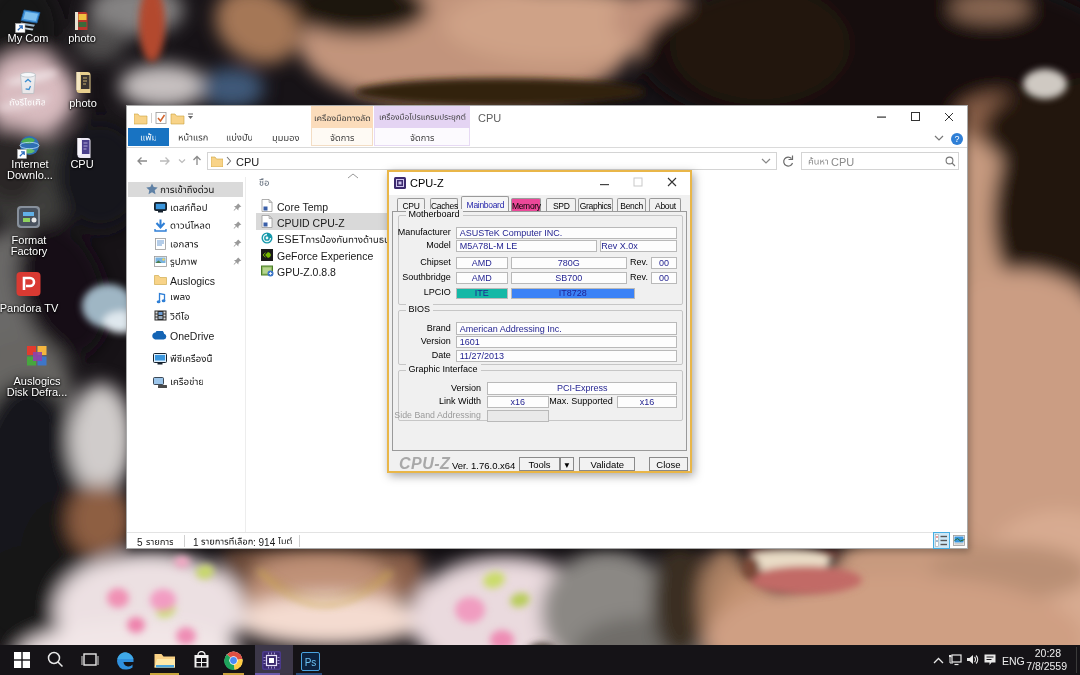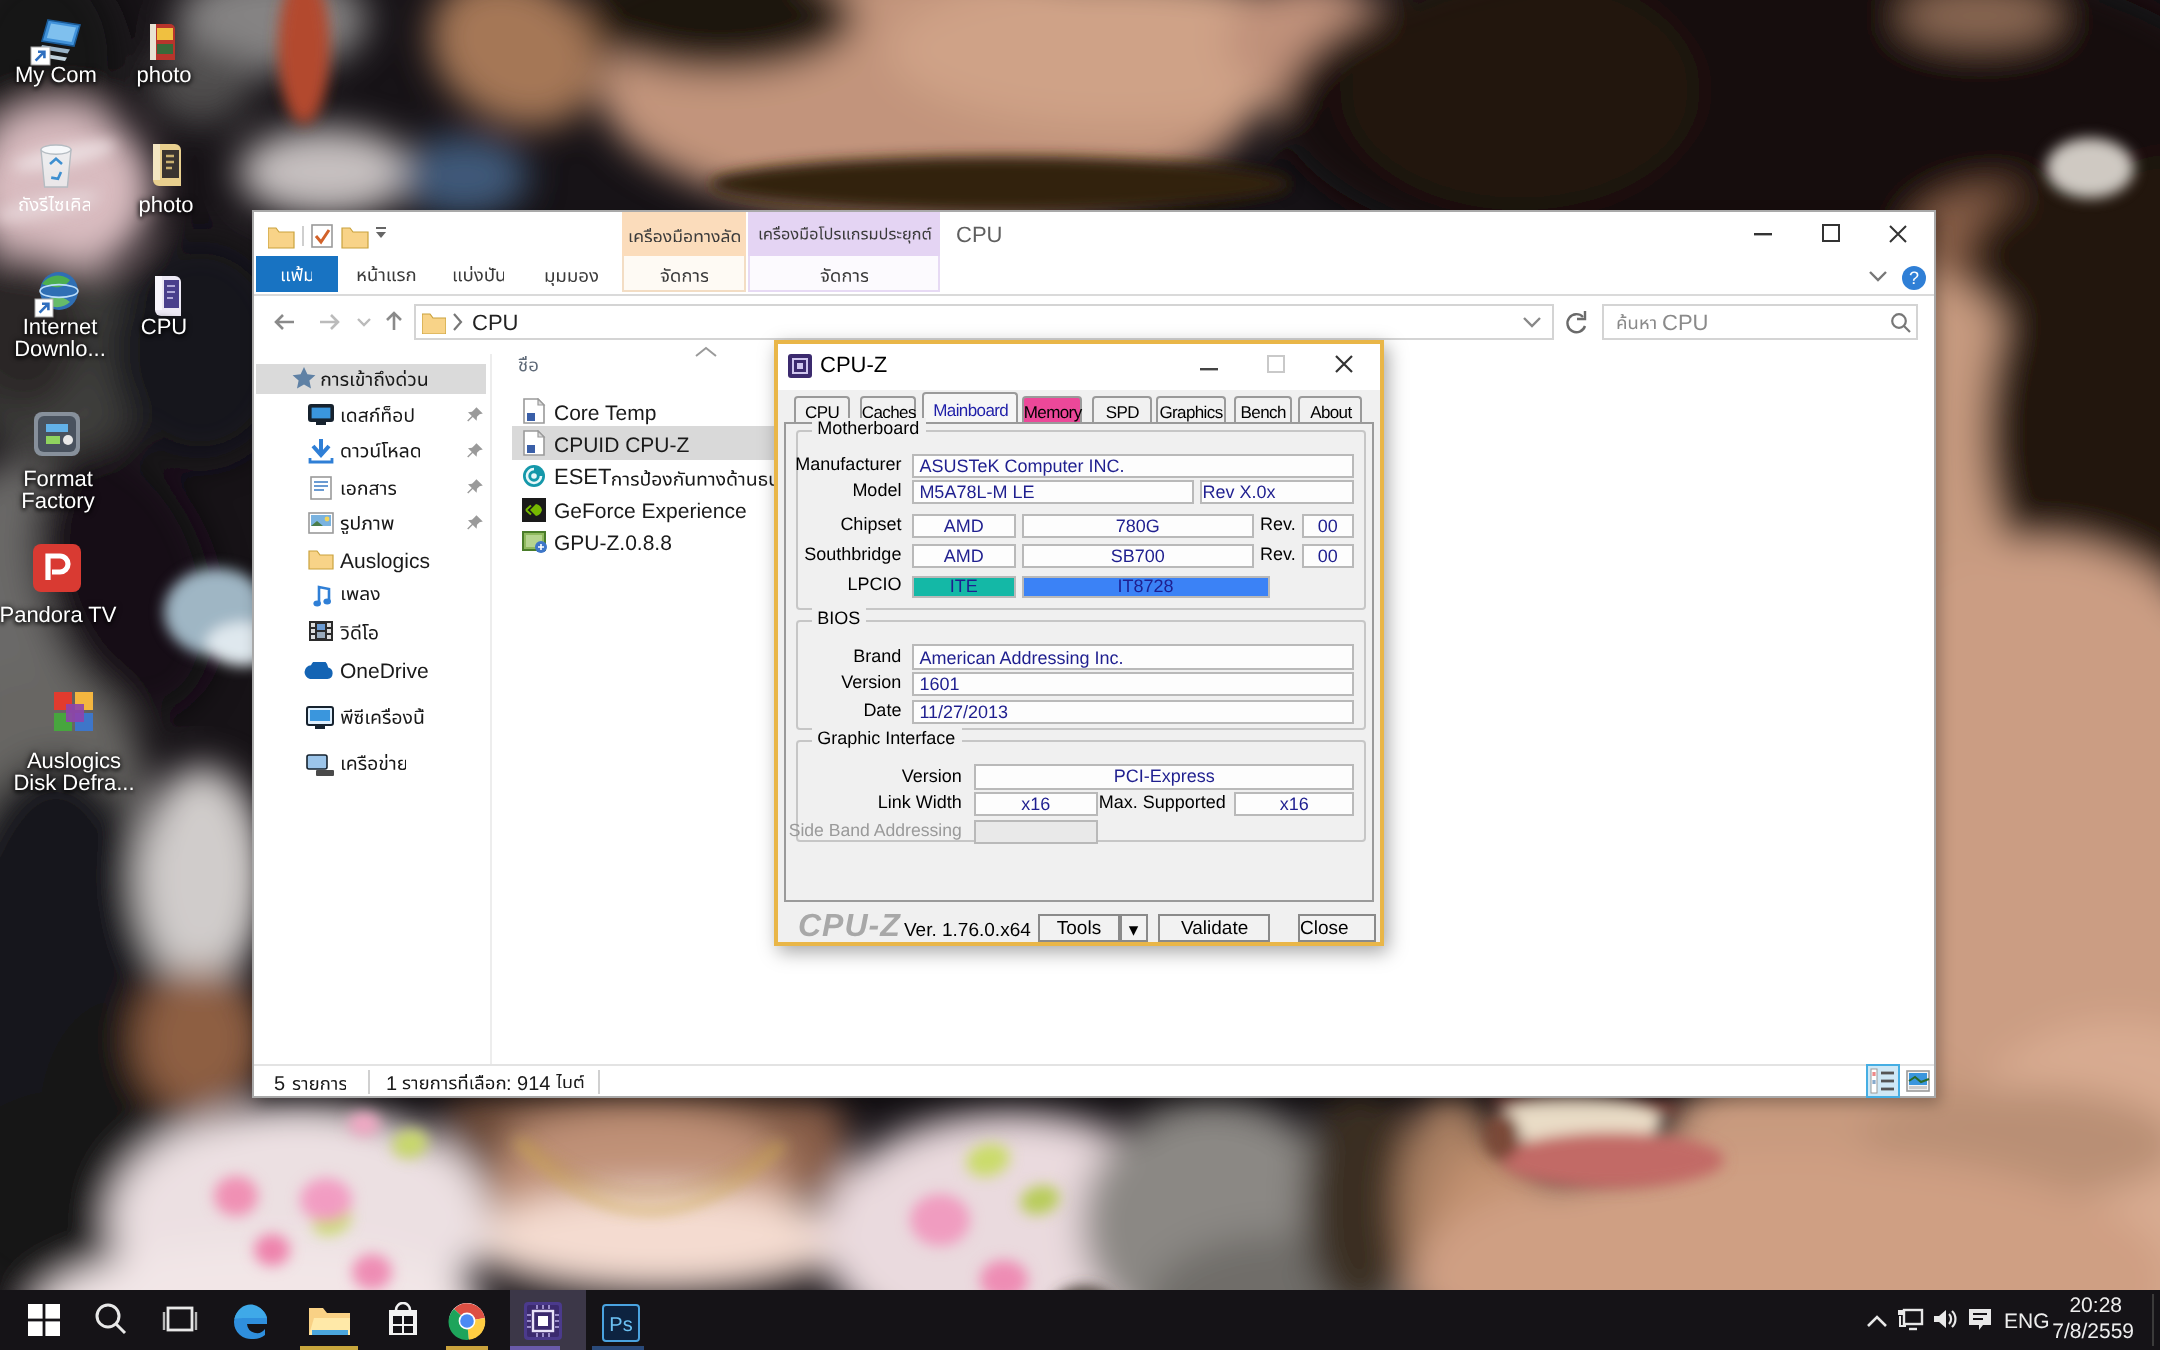--- a/index.html
+++ b/index.html
@@ -514,21 +514,21 @@
           <div style="position:absolute;left:0;top:50%;transform:translateY(-52%);width:100%;text-align:center;color:#1f1f8f;font-size:9px;white-space:nowrap">x16</div>
         </div>
         <div class="ab" style="left:-58.099999999999994px;top:242.6px;width:150px;text-align:right;transform:translateY(-50%);color:#9a9a9a;font-size:8.8px;white-space:nowrap">Side Band Addressing</div>
         <div class="ab" style="left:98.1px;top:237.9px;width:61.5px;height:11.8px;background:#e9e9e9;border:1px solid #b9b9b9"></div>
       </div>
       <div class="ab" style="left:10px;top:283px;font-size:16px;font-weight:bold;font-style:italic;color:#a8a8a8;letter-spacing:0.5px;font-family:'Liberation Sans',sans-serif">CPU-Z</div>
       <div class="ab" style="left:63px;top:288px;font-size:9.5px;color:#000">Ver. 1.76.0.x64</div>
       <div class="ab" style="left:130.2px;top:284.5px;width:40.6px;height:14px;background:#f2f2f2;border:1px solid #8a8a8a;text-align:center;font-size:9.5px;color:#000;padding-top:1px">Tools</div>
       <div class="ab" style="left:170.8px;top:284.5px;width:14px;height:14px;background:#f2f2f2;border:1px solid #8a8a8a;text-align:center;font-size:9.5px;color:#000;padding-top:1px">▾</div>
       <div class="ab" style="left:190.4px;top:284.5px;width:55.9px;height:14px;background:#f2f2f2;border:1px solid #8a8a8a;text-align:center;font-size:9.5px;color:#000;padding-top:1px">Validate</div>
-      <div class="ab" style="left:260px;top:284.5px;width:39px;height:14px;background:#f2f2f2;border:1px solid #8a8a8a;font-size:9.5px;color:#000;padding-top:1px">Close</div>
+      <div class="ab" style="left:260px;top:284.5px;width:39px;height:14px;background:#f2f2f2;border:1px solid #8a8a8a;text-align:center;font-size:9.5px;color:#000;padding-top:1px">Close</div>
     </div>
     <div class="ab" style="left:0;top:645px;width:1080px;height:30px;background:#151317"></div>
     <svg class="ab" style="left:14px;top:652px" width="16" height="16">
       <rect x="0" y="0" width="7.3" height="7.3" fill="#fff"></rect>
       <rect x="8.7" y="0" width="7.3" height="7.3" fill="#fff"></rect>
       <rect x="0" y="8.7" width="7.3" height="7.3" fill="#fff"></rect>
       <rect x="8.7" y="8.7" width="7.3" height="7.3" fill="#fff"></rect>
     </svg>
     <svg class="ab" style="left:47px;top:651px" width="17" height="17">
       <circle cx="7" cy="7" r="5.5" stroke="#e8e8e8" fill="none" stroke-width="1.5"></circle>

